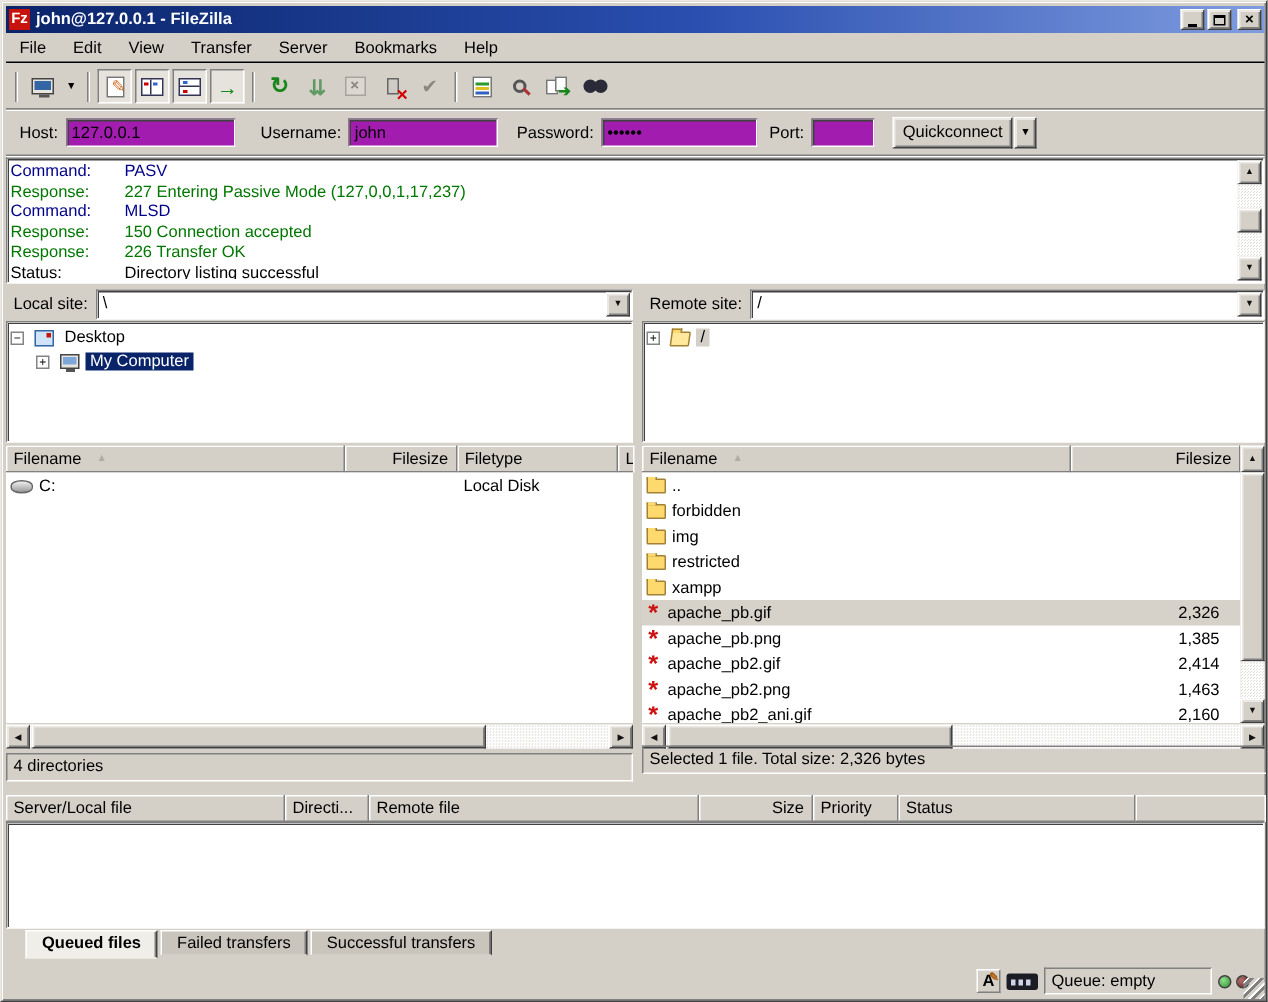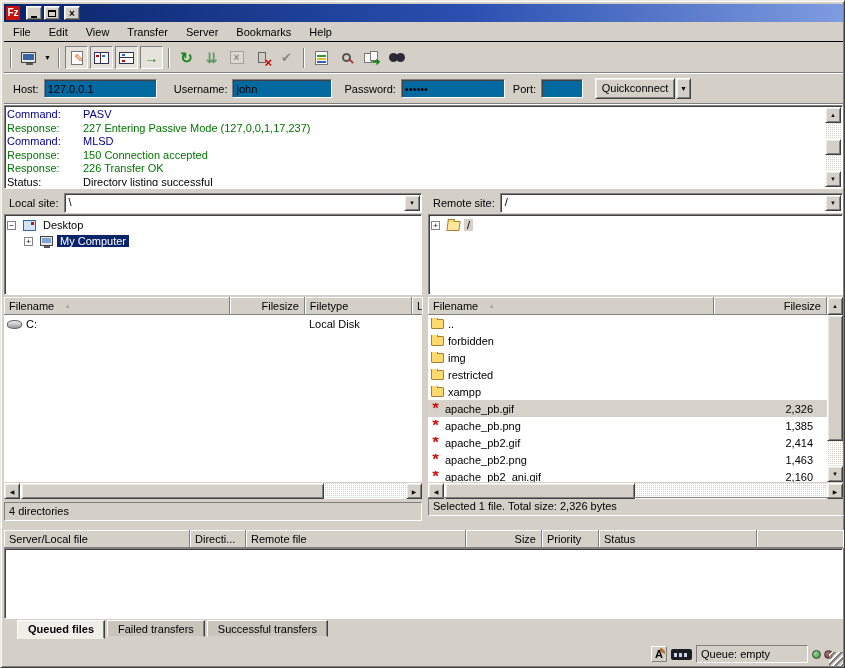--- a/index.html
+++ b/index.html
@@ -65,21 +65,21 @@
   .sync-pages .a { position:absolute; color:#18861b; font-weight:bold; font-size:10px; }
   .binoc { position:relative; width:16px; height:10px; }
   .binoc::before,.binoc::after { content:""; position:absolute; top:0; width:9px; height:9px;
       border-radius:50%; background:#2a2a38; }
   .binoc::before { left:0; } .binoc::after { right:0; }
 
   
   #quickbar { left:3px; top:73px; width:839px; height:30px; display:flex; align-items:center;
       border-bottom:1px solid #808080; box-shadow:0 1px 0 #fff; }
   .qlabel { margin:0 5px 0 9px; }
-  .qinput { height:19px; background:#0369a1; border:1px solid; border-color:#808080 #fff #fff #808080;
+  .qinput { height:19px; background:#a21caf; border:1px solid; border-color:#808080 #fff #fff #808080;
       box-shadow:inset 1px 1px 0 #404040; font-family:"Liberation Sans",sans-serif; font-size:11px;
       padding:0 3px; }
   #qc-btn { height:21px; width:80px; font-size:11px; margin-left:12px; text-align:center; line-height:19px; }
   #qc-dd { height:21px; width:15px; margin-left:1px; text-align:center; font-size:7px; line-height:19px; }
 
   
   #log { left:3px; top:104px; width:839px; height:84px; }
   #log-text { position:absolute; left:2px; top:2px; right:18px; bottom:2px; overflow:hidden; }
   .logline { display:flex; line-height:13.5px; white-space:nowrap; }
   .logline .ll { width:76px; flex:none; }
@@ -169,20 +169,21 @@
   #grip { position:absolute; right:0; bottom:0; width:14px; height:14px;
       background:repeating-linear-gradient(135deg, transparent 0 2px, #fff 2px 3px, #808080 3px 5px); }
 </style>
 </head>
 <body>
 
 <div id="window">
 
   <div class="abs" id="titlebar">
     <div id="fz-logo">Fz</div>
+    <div id="title-text">john@127.0.0.1 - FileZilla</div>
     <div class="tbtn raised">
         <span class="glyph-min"></span>
       </div>
     <div class="tbtn raised">
         <span class="glyph-max"></span>
       </div>
     <div class="tbtn raised" style="margin-left:4px">×</div>
   </div>
 
   <div class="abs" id="menubar">

